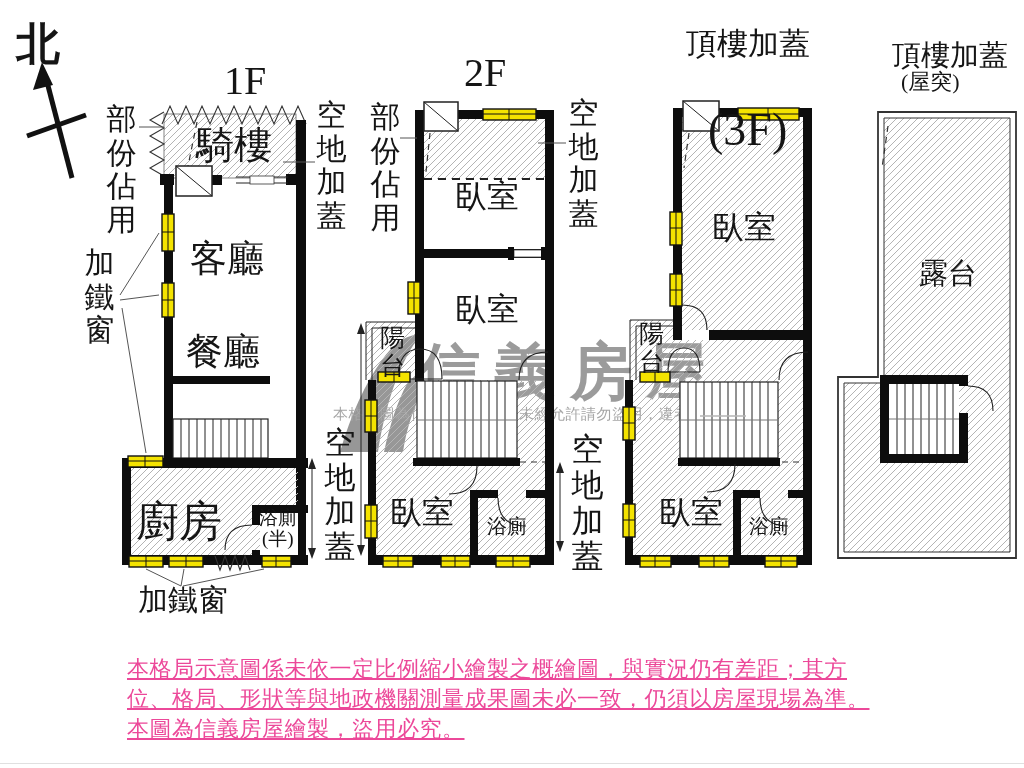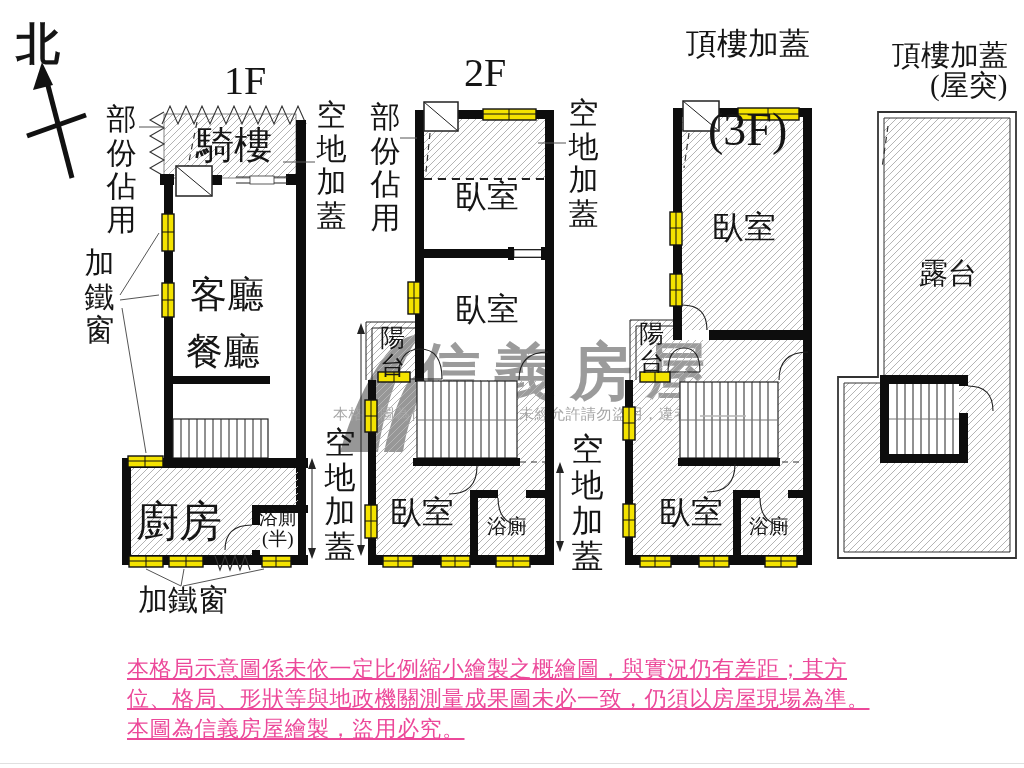--- a/index.html
+++ b/index.html
@@ -331,21 +331,21 @@
       <path class="arc" d="M968,386 Q993,386 993,411"></path>
     </g>
 
     <line x1="700" y1="416" x2="746" y2="416" stroke="#b5b5b5" stroke-width="1.5"></line>
   </svg>
 
   <div class="lbl bold" style="left:16px;top:22px;font-size:44px;">北</div>
 
   <div class="lbl" style="left:224px;top:60px;font-size:40px;">1F</div>
   <div class="lbl" style="left:196px;top:126px;font-size:38px;text-align:right;">騎樓</div>
-  <div class="lbl" style="left:190px;top:240px;font-size:37px;margin-top:36px;">客廳</div>
+  <div class="lbl" style="left:190px;top:240px;font-size:37px;">客廳</div>
   <div class="lbl" style="left:186px;top:333px;font-size:37px;">餐廳</div>
   <div class="lbl" style="left:136px;top:499px;font-size:43px;">廚房</div>
   <div class="lbl" style="left:259px;top:508px;font-size:19px;">浴廁</div>
   <div class="lbl" style="left:262px;top:529px;font-size:19px;">(半)</div>
   <div class="lbl v" style="left:105px;top:102px;font-size:30px;">部份佔用</div>
   <div class="lbl v" style="left:315px;top:98px;font-size:30px;">空地加蓋</div>
   <div class="lbl v" style="left:323px;top:426px;font-size:31px;">空地加蓋</div>
   <div class="lbl v" style="left:83px;top:246px;font-size:30px;">加鐵窗</div>
   <div class="lbl" style="left:138px;top:584px;font-size:30px;">加鐵窗</div>
 
@@ -360,21 +360,21 @@
   <div class="lbl" style="left:487px;top:516px;font-size:20px;">浴廁</div>
 
   <div class="lbl" style="left:686px;top:28px;font-size:31px;">頂樓加蓋</div>
   <div class="lbl" style="left:708px;top:58px;font-size:46px;margin-top:48px;">(3F)</div>
   <div class="lbl" style="left:712px;top:211px;font-size:32px;">臥室</div>
   <div class="lbl" style="left:659px;top:496px;font-size:32px;">臥室</div>
   <div class="lbl v" style="left:638px;top:320px;font-size:25px;">陽台</div>
   <div class="lbl" style="left:749px;top:516px;font-size:20px;">浴廁</div>
 
   <div class="lbl" style="left:892px;top:40px;font-size:29px;">頂樓加蓋</div>
-  <div class="lbl" style="left:901px;top:70px;font-size:29px;margin-left:29px;">(屋突)</div>
+  <div class="lbl" style="left:901px;top:70px;font-size:22px;">(屋突)</div>
   <div class="lbl" style="left:919px;top:258px;font-size:29px;">露台</div>
 
   <div class="disc" style="top:654px;">本格局示意圖係未依一定比例縮小繪製之概繪圖，與實況仍有差距；其方</div>
   <div class="disc" style="top:714px;">本圖為信義房屋繪製，盜用必究。</div>
   <div class="disc" style="top:684px;">位、格局、形狀等與地政機關測量成果圖未必一致，仍須以房屋現場為準。</div>
 
   <div class="bottom-line"></div>
 </div>
 
 </body></html>

